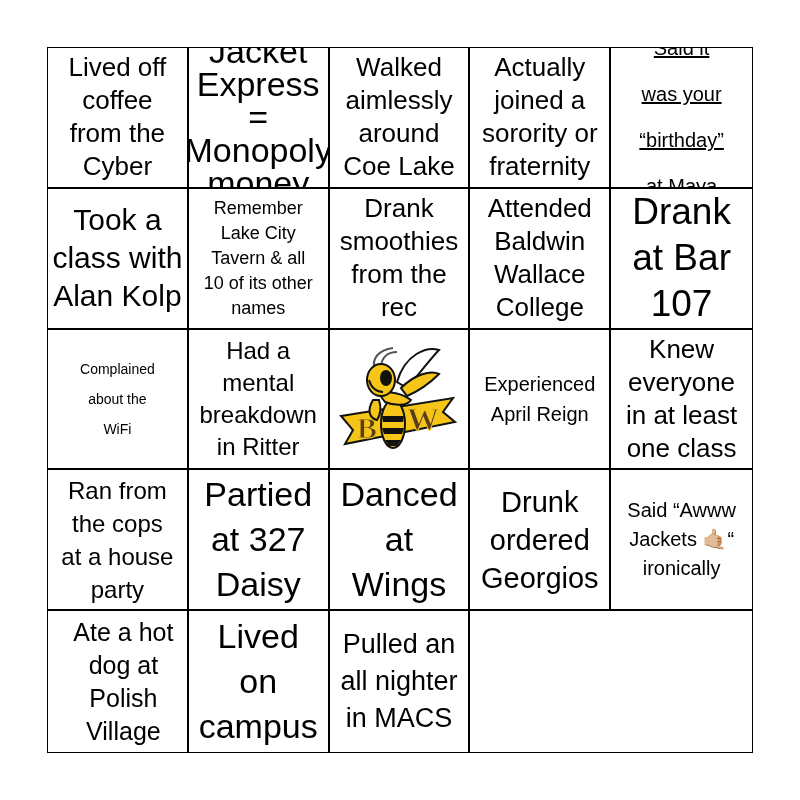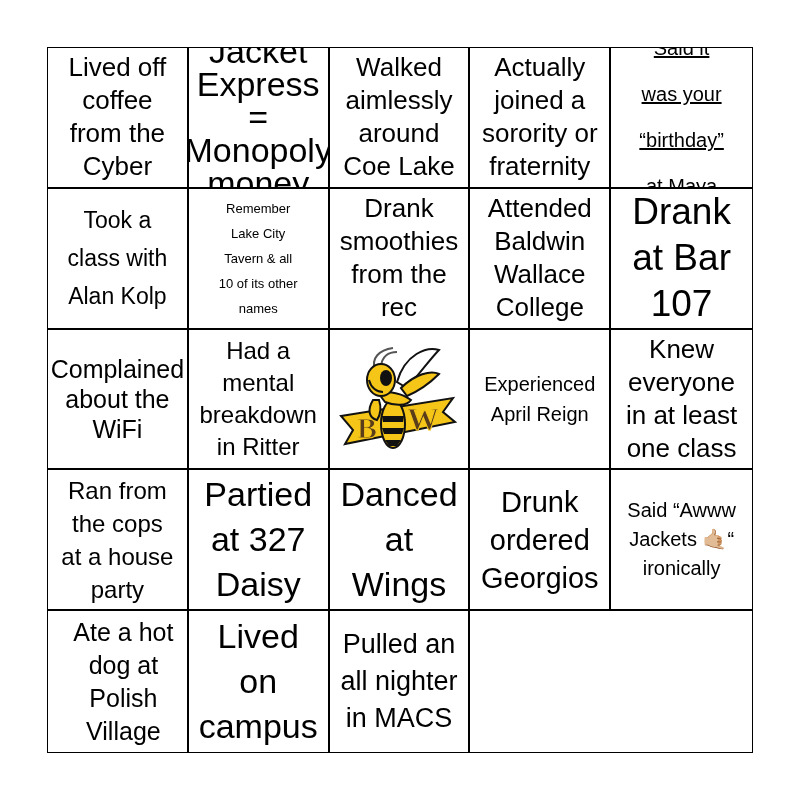--- a/index.html
+++ b/index.html
@@ -75,26 +75,26 @@
 sorority or
 fraternity</span>
       </div>
       <div class="cell">
         <span class="cell-text" style="font-size: 20px; line-height: 46px; text-decoration: underline;">Said it
 was your
 “birthday”
 at Maya</span>
       </div>
       <div class="cell">
-        <span class="cell-text" style="font-size: 23px; line-height: 38px;">Took a
+        <span class="cell-text" style="font-size: 30px; line-height: 38px;">Took a
 class with
 Alan Kolp</span>
       </div>
       <div class="cell">
-        <span class="cell-text" style="font-size: 13px; line-height: 25px;">Remember
+        <span class="cell-text" style="font-size: 18px; line-height: 25px;">Remember
 Lake City
 Tavern &amp; all
 10 of its other
 names</span>
       </div>
       <div class="cell">
         <span class="cell-text" style="font-size: 26px; line-height: 33px;">Drank
 smoothies
 from the
 rec</span>
@@ -104,21 +104,21 @@
 Baldwin
 Wallace
 College</span>
       </div>
       <div class="cell">
         <span class="cell-text" style="font-size: 37px; line-height: 46px;">Drank
 at Bar
 107</span>
       </div>
       <div class="cell">
-        <span class="cell-text" style="font-size: 25px; line-height: 30px;">Complained
+        <span class="cell-text" style="font-size: 14px; line-height: 30px;">Complained
 about the
 WiFi</span>
       </div>
       <div class="cell">
         <span class="cell-text" style="font-size: 24px; line-height: 32px;">Had a
 mental
 breakdown
 in Ritter</span>
       </div>
       <div class="cell free-cell">

